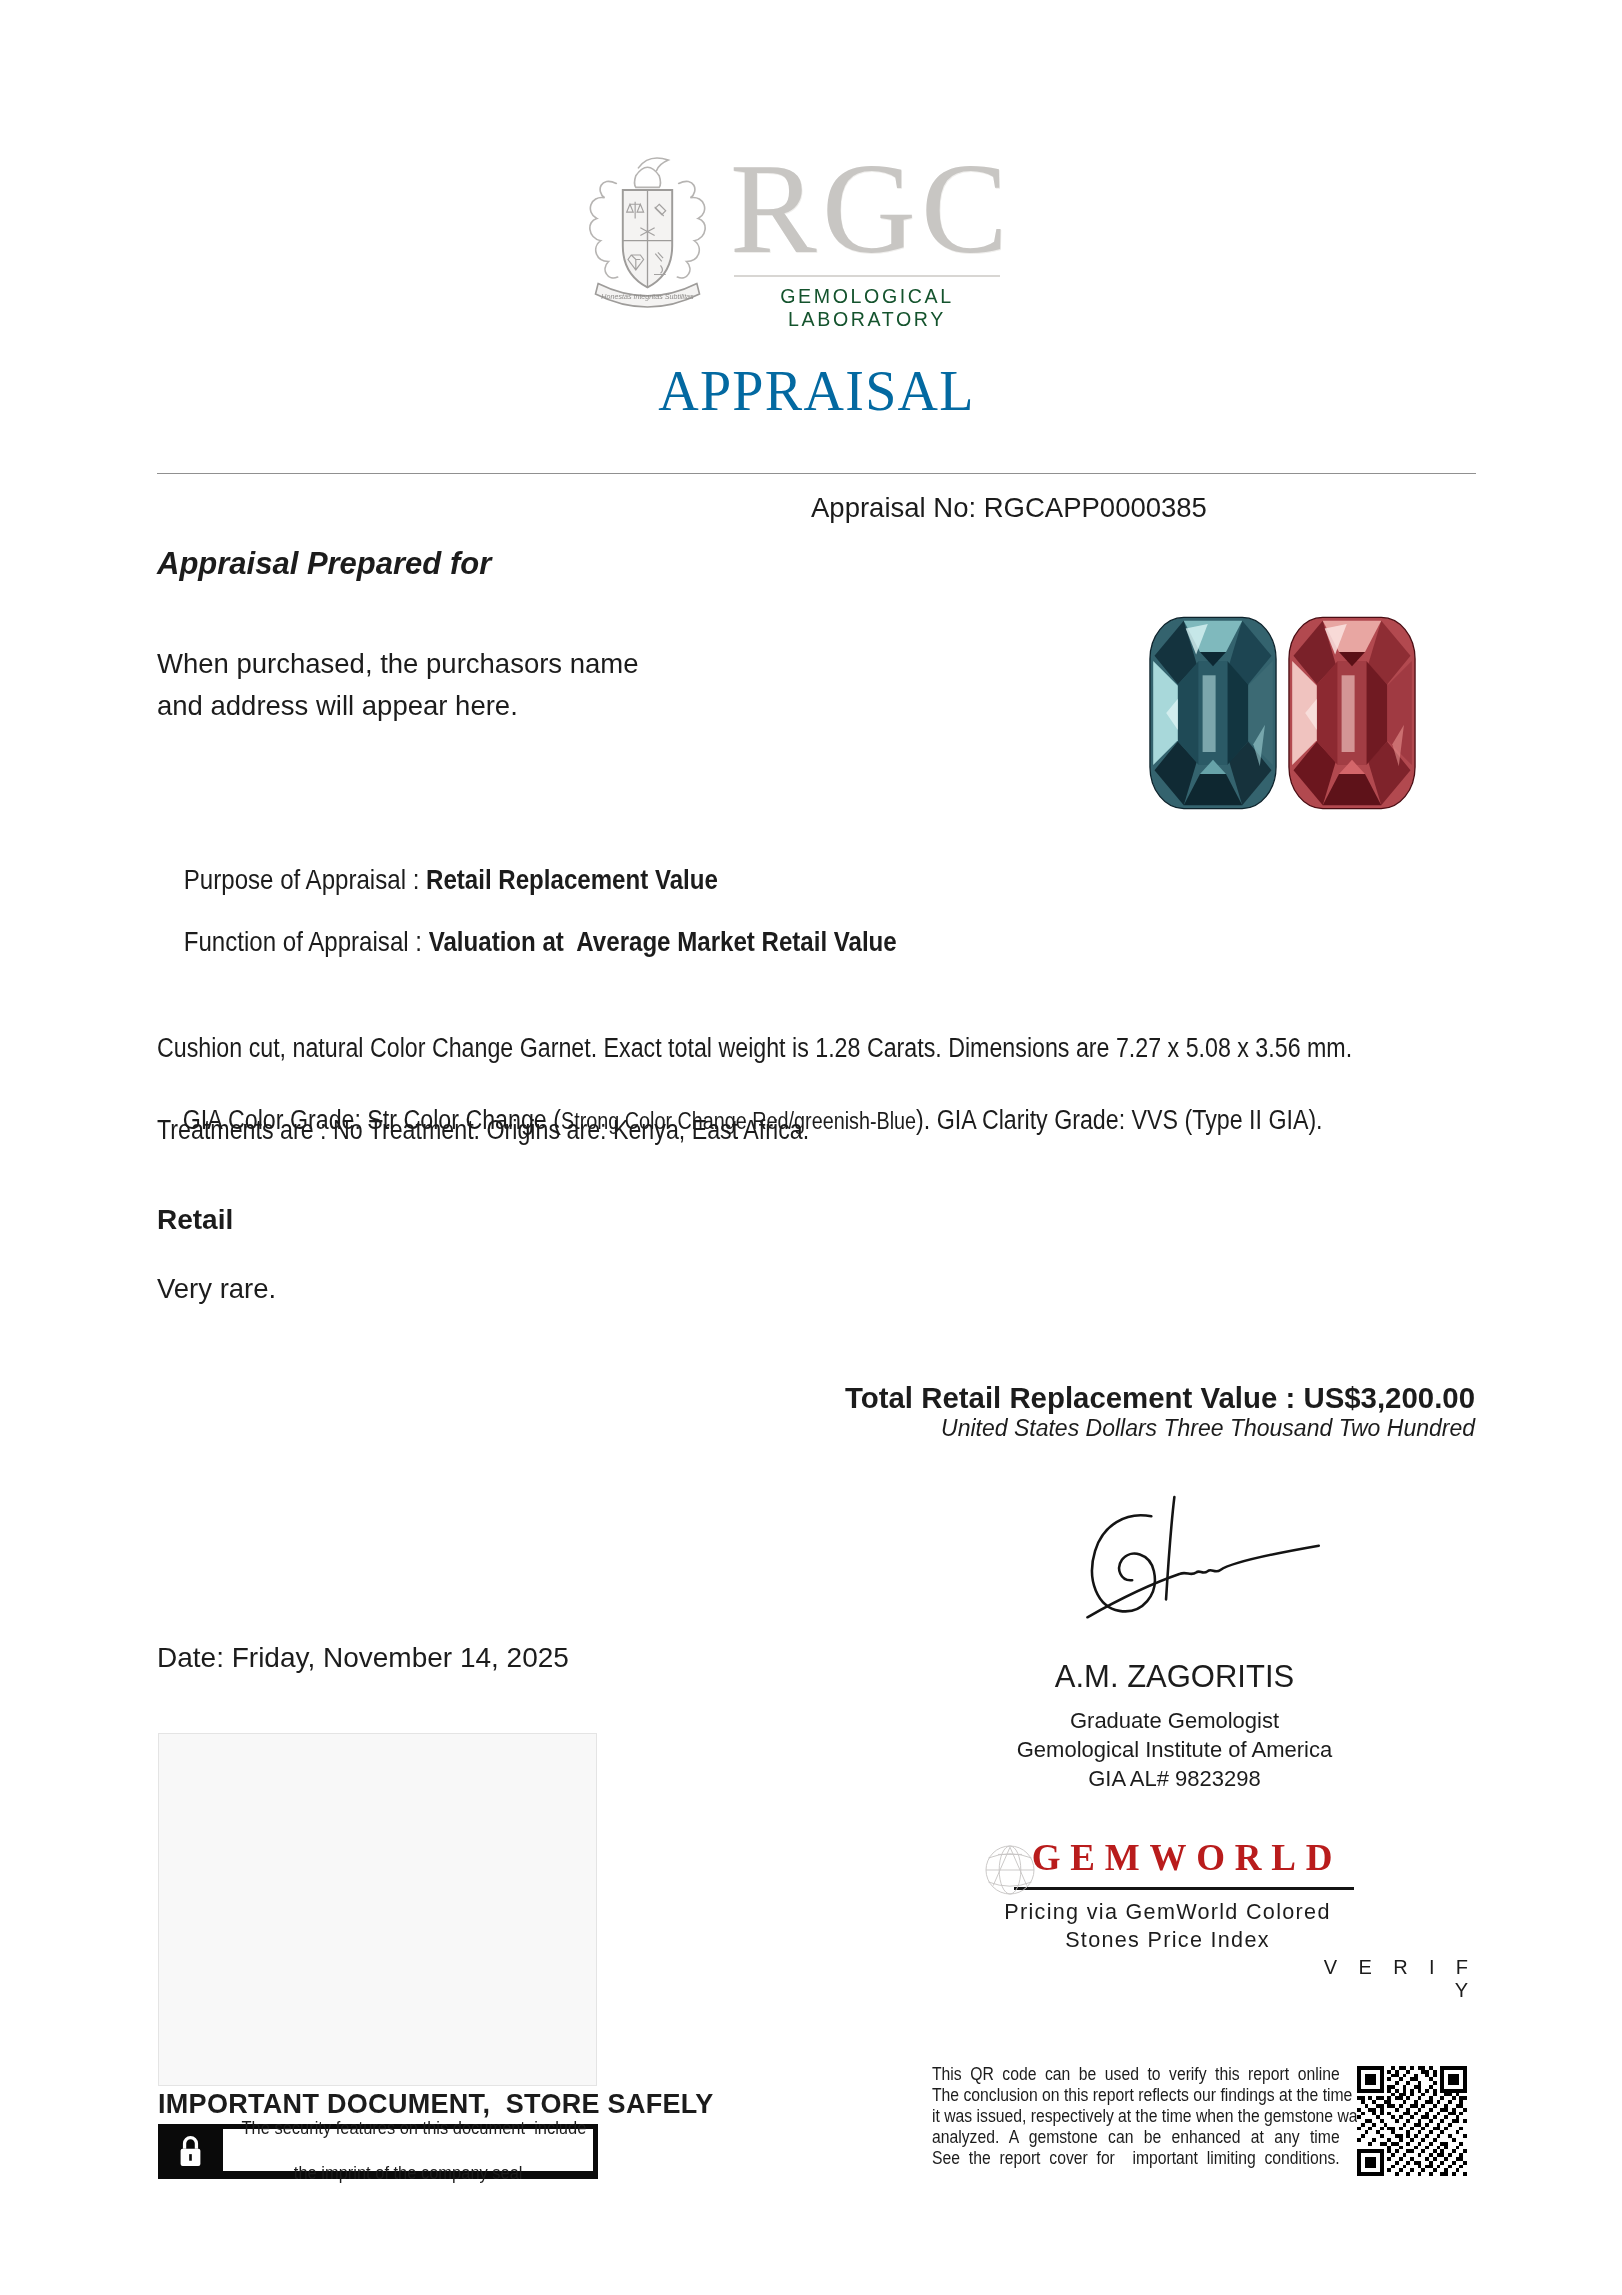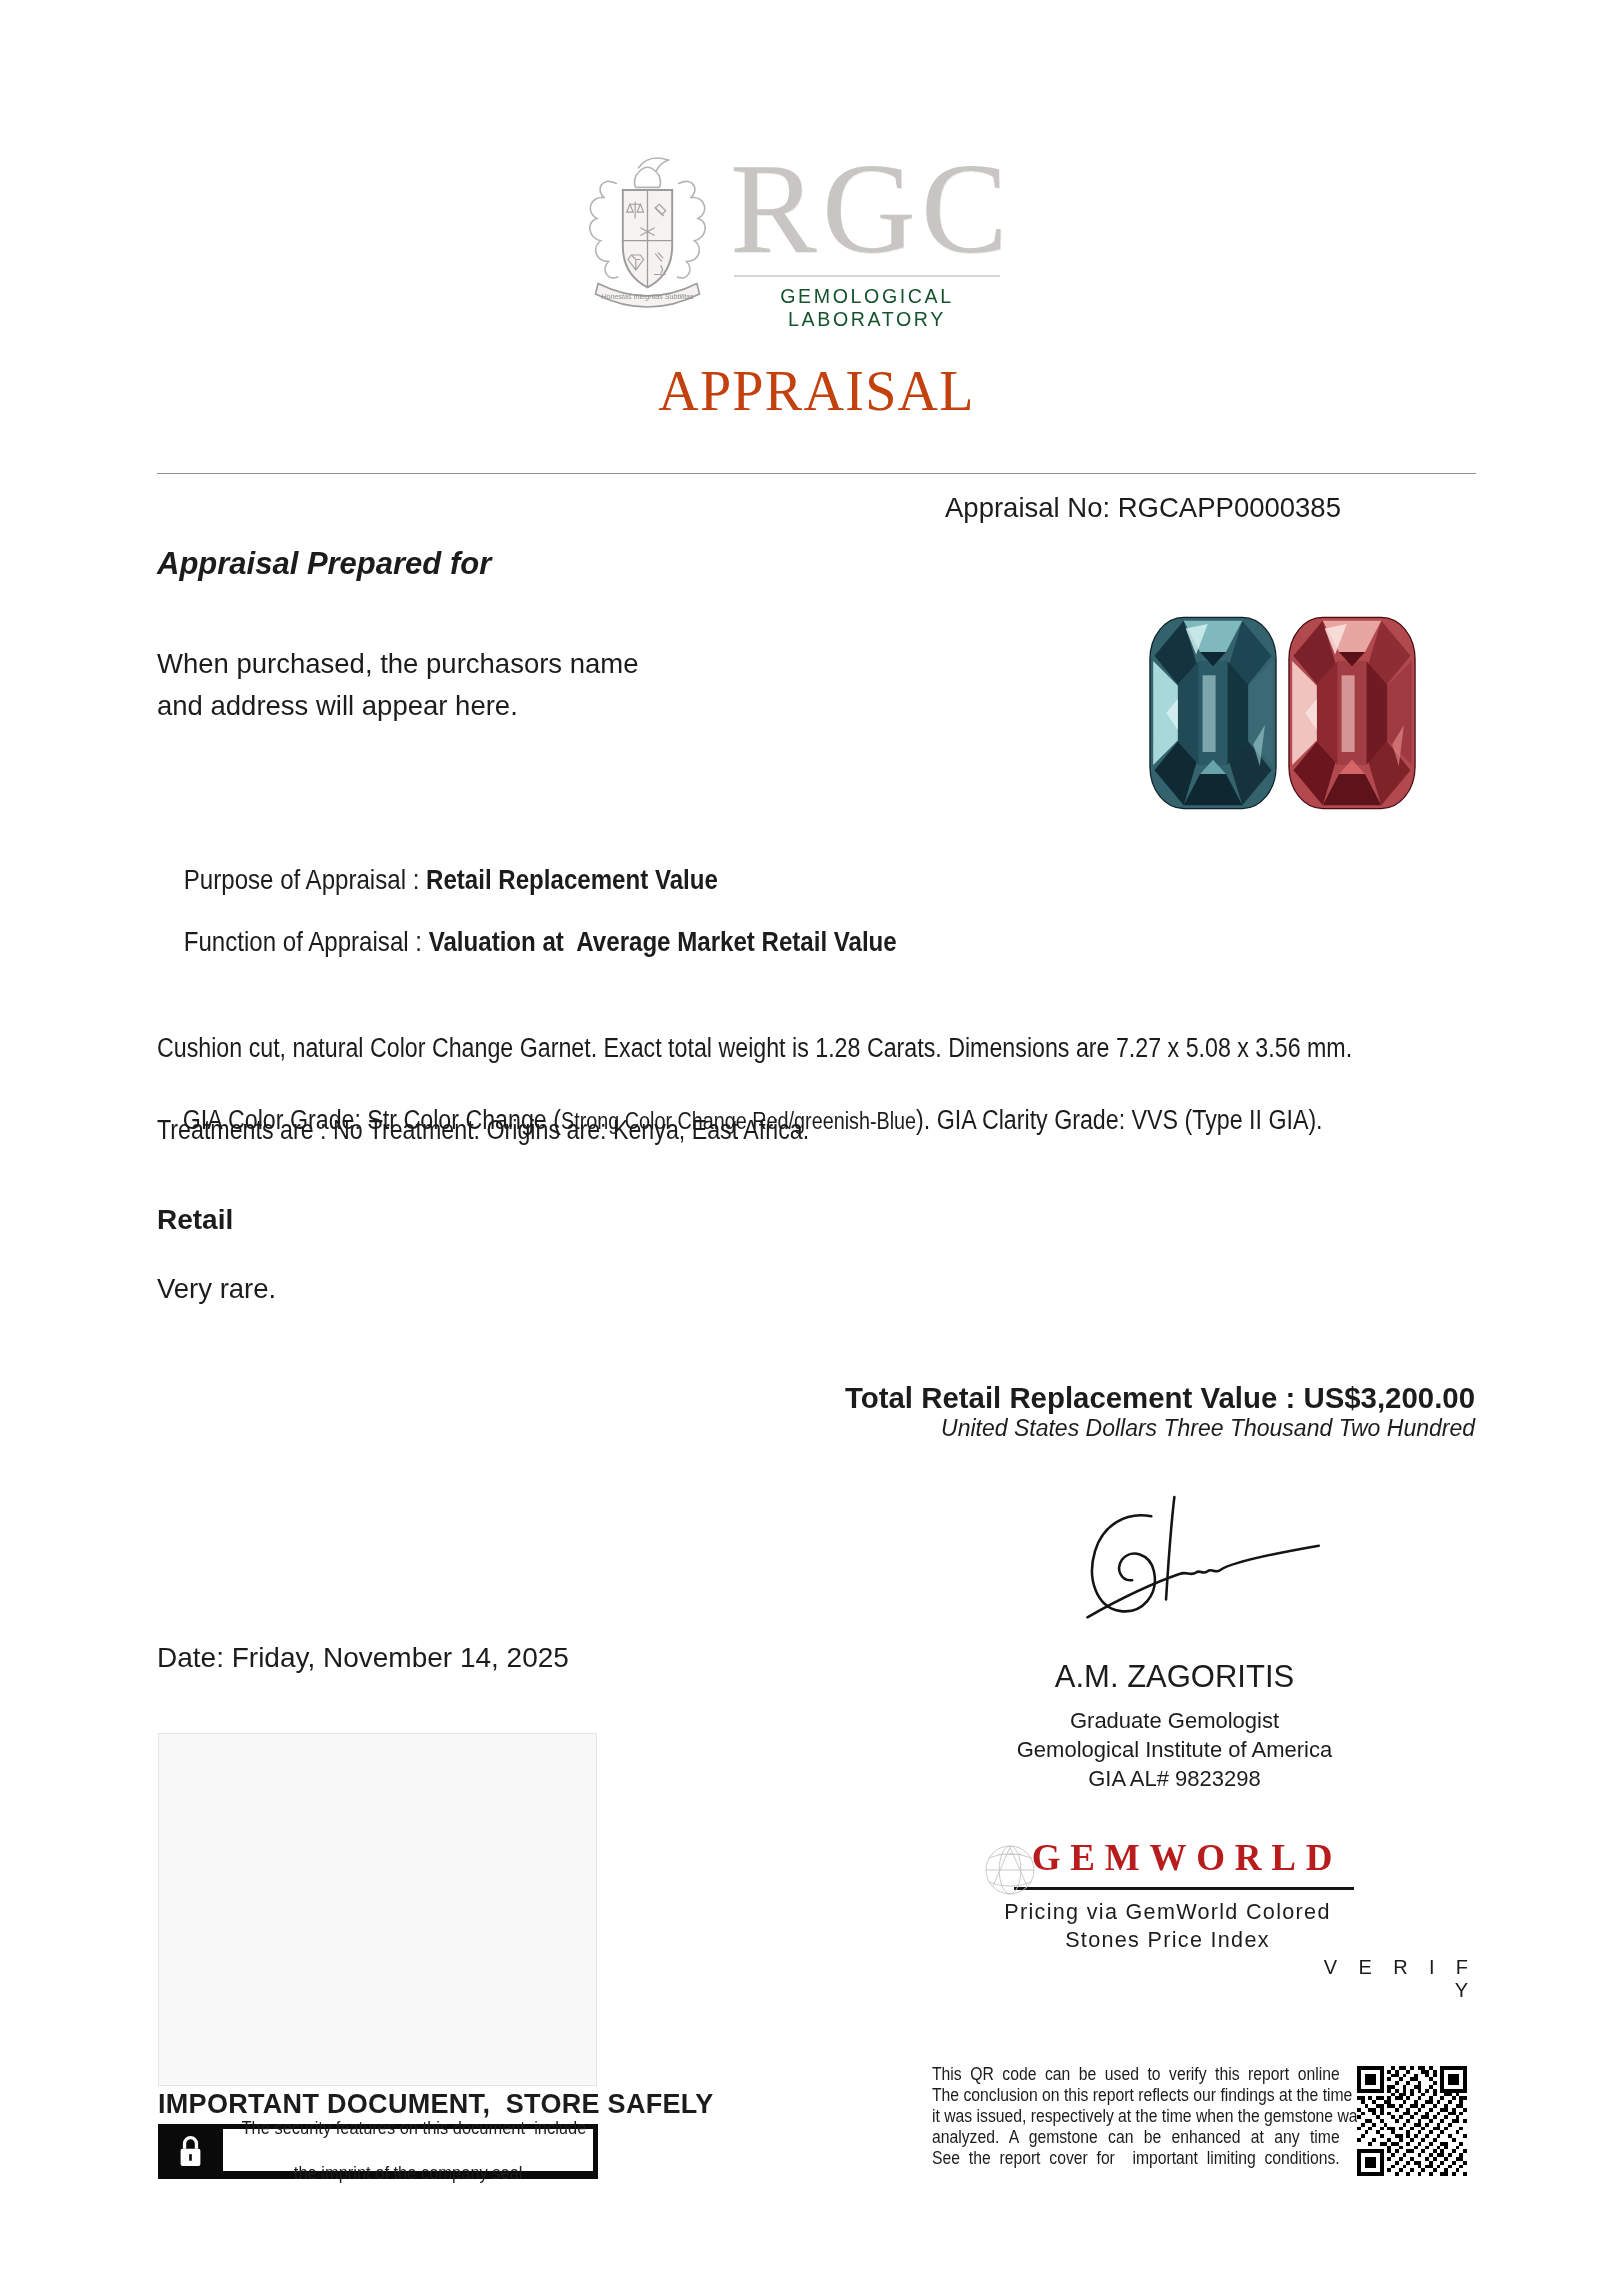--- a/index.html
+++ b/index.html
@@ -15,24 +15,24 @@
   
   .crest{left:576px;top:148px;}
   .logo-text{left:730px;top:152px;width:275px;text-align:center;}
   .logo-rgc{font-family:"Liberation Serif",serif;font-size:130px;line-height:113px;
             color:#c8c6c3;letter-spacing:5.2px;text-shadow:0.7px 0.7px 0 #efeeec;}
   .logo-rule{left:734px;top:275px;width:266px;height:2px;background:#d8d6d3;}
   .logo-sub{left:734px;top:285px;width:266px;text-align:center;font-size:19.6px;
             letter-spacing:2.6px;color:#14532d;}
 
   .title{left:157px;top:359px;width:1319px;text-align:center;font-size:56px;
-         letter-spacing:1.3px;color:#c2410c;font-family:"Liberation Serif",serif;}
+         letter-spacing:1.3px;color:#0369a1;font-family:"Liberation Serif",serif;}
   .hrule{left:157px;top:473px;width:1319px;height:1.3px;background:#909090;}
 
-  .apprno{left:811px;top:492px;width:664px;text-align:center;font-size:27.5px;}
+  .apprno{left:811px;top:492px;width:664px;text-align:left;font-size:27.5px;}
 
   .prepared-h{left:157px;top:546px;font-size:31px;font-weight:bold;font-style:italic;}
   .note1{left:157px;top:648px;font-size:27.5px;}
   .note2{left:157px;top:690px;font-size:27.5px;}
 
   .gems{left:1148px;top:615px;display:flex;gap:9.2px;}
 
   .purpose{left:157px;top:832px;font-size:28px;}
   .function{left:157px;top:894px;font-size:28px;}
 

